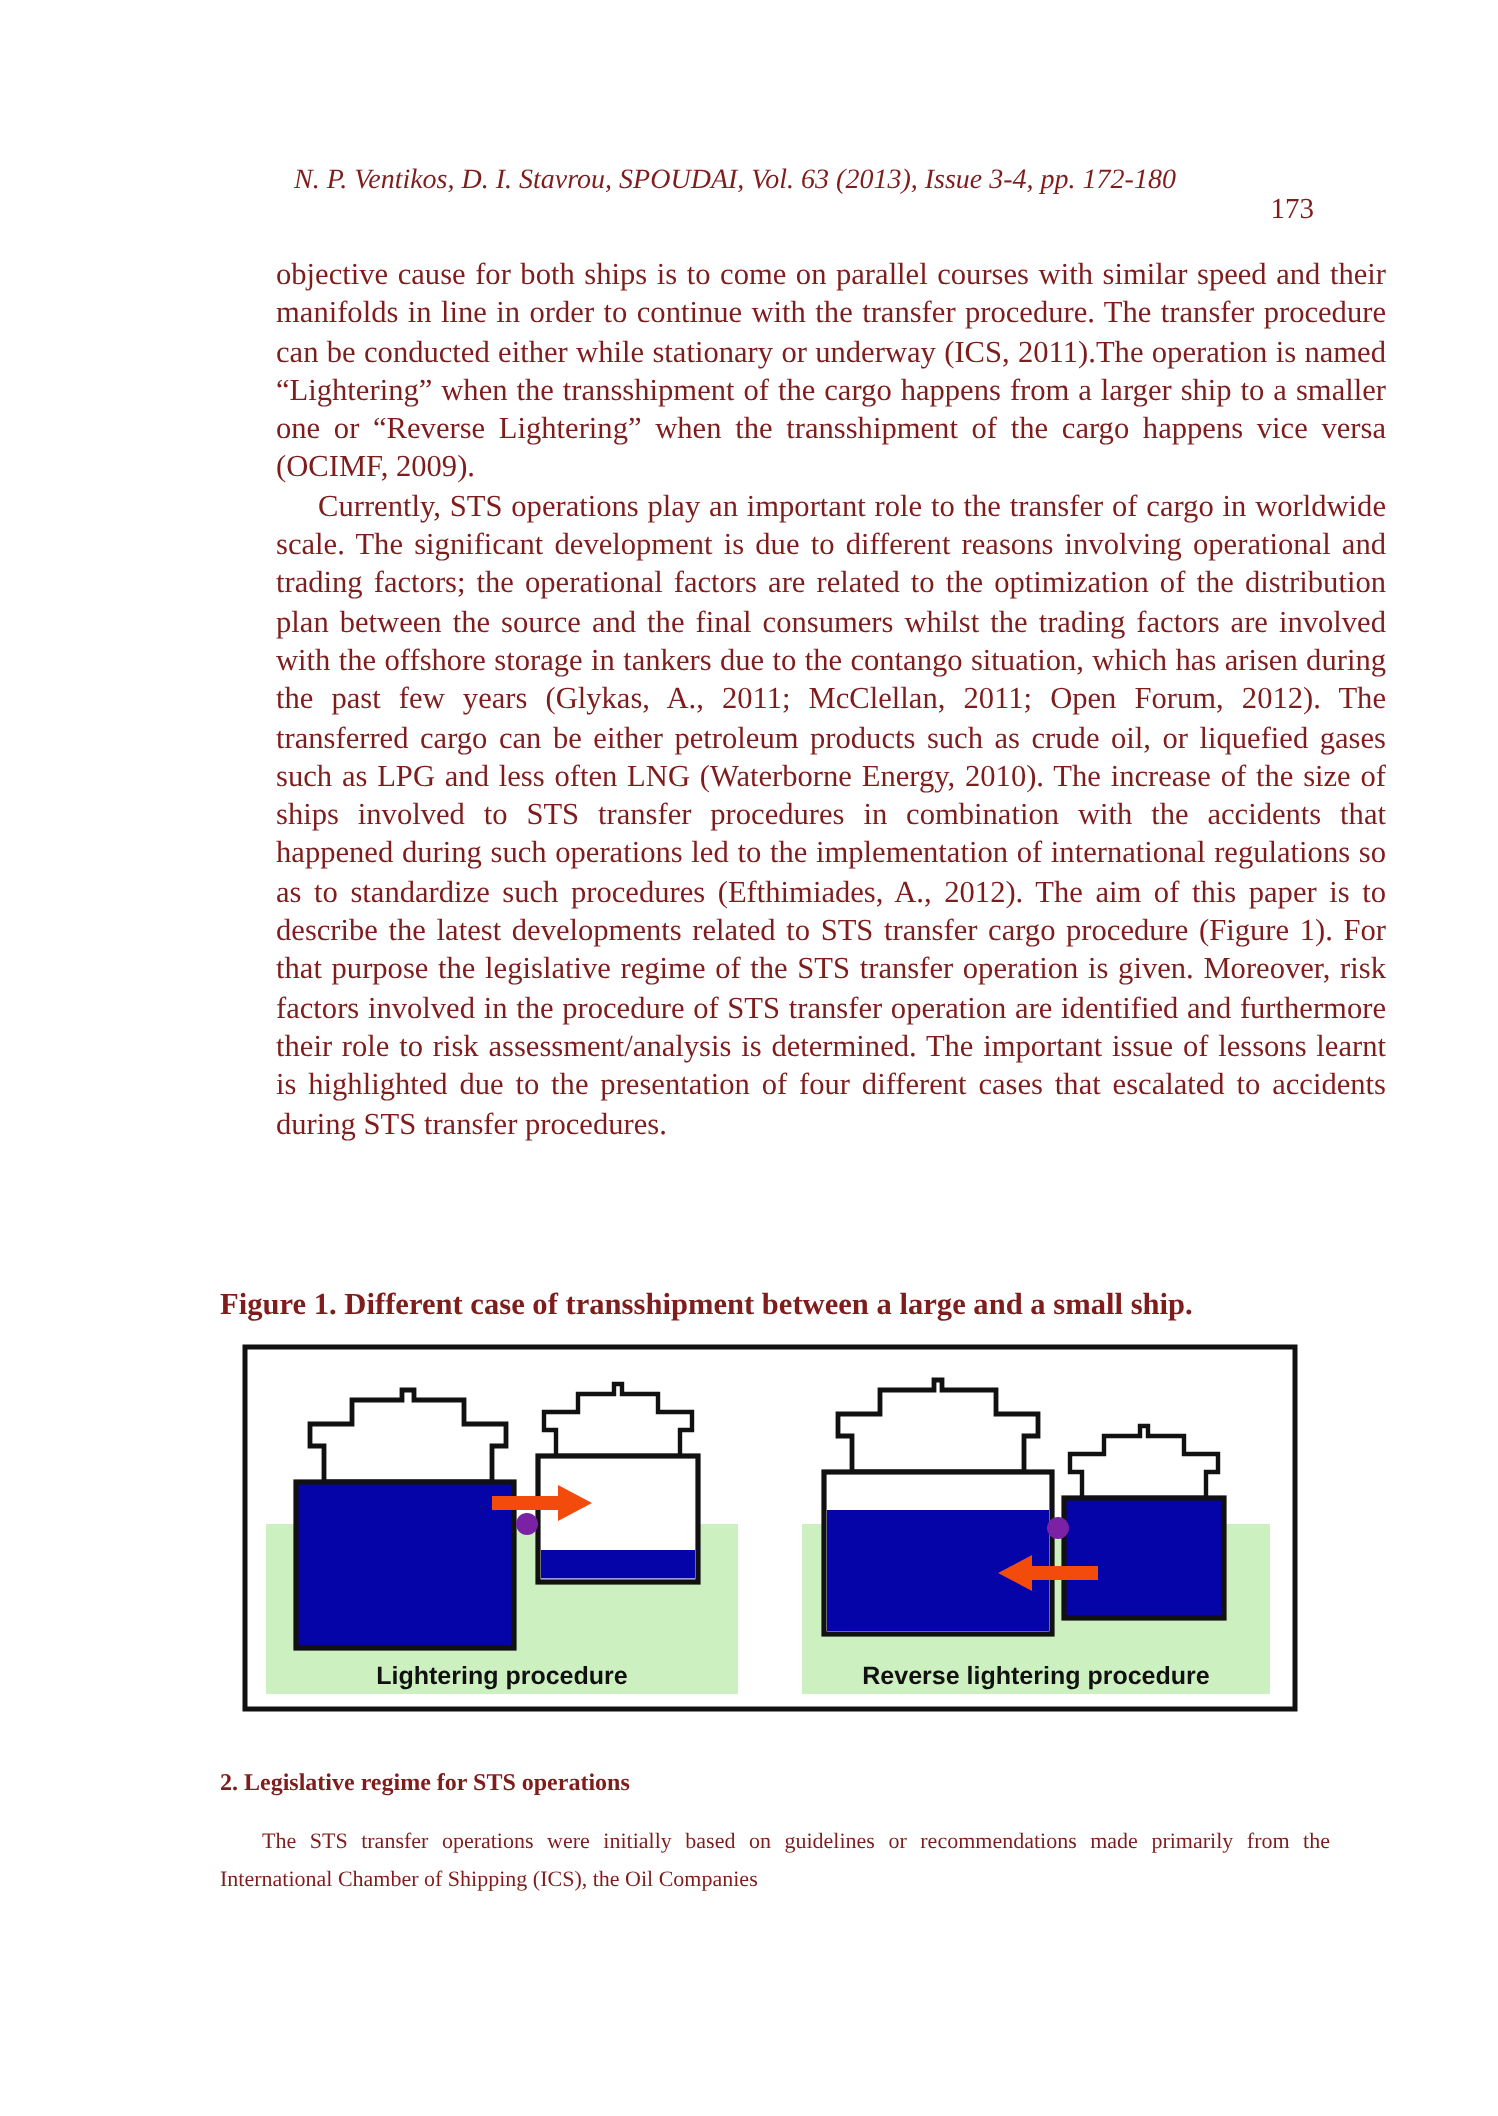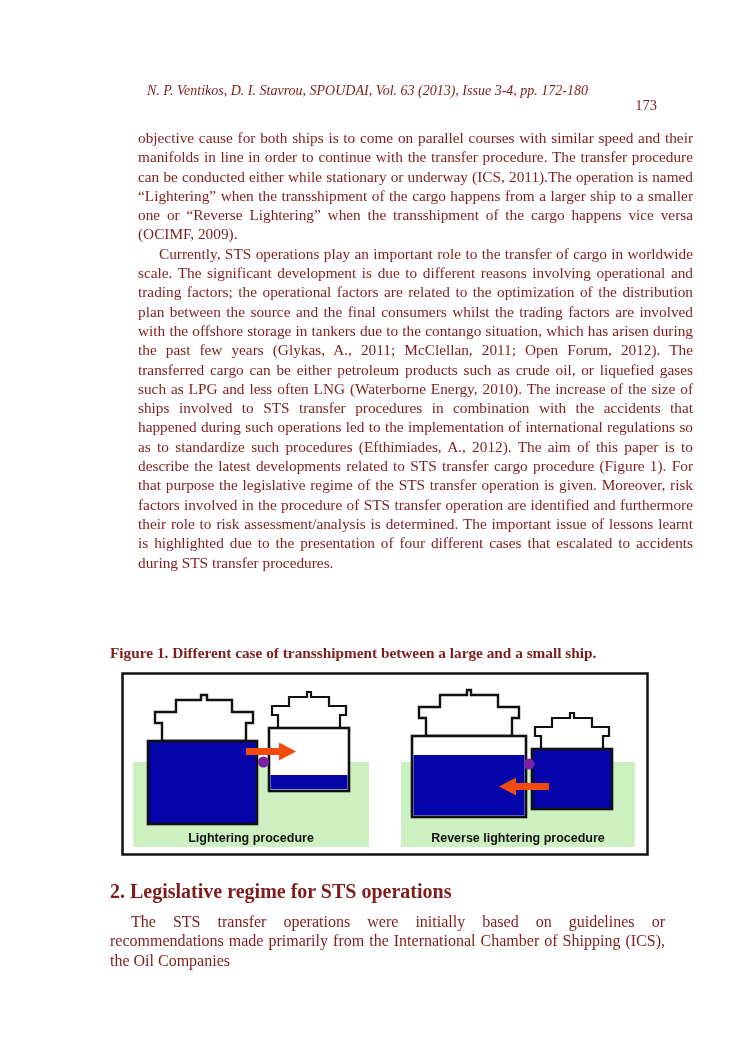--- a/index.html
+++ b/index.html
@@ -65,30 +65,30 @@
     font-weight: bold;
     font-size: 12.5px;
     fill: #111111;
   }
   .section-heading {
     position: absolute;
     top: 882px;
     left: 110px;
     width: 555px;
     font-weight: bold;
-    font-size: 20px;
+    font-size: 12px;
     line-height: 19px;
     margin: 0;
   }
   .section-text {
     position: absolute;
     top: 912px;
     left: 110px;
     width: 555px;
-    font-size: 16px;
+    font-size: 11px;
     line-height: 19.3px;
     text-align: justify;
   }
   .section-text p { margin: 0; text-indent: 21px; }
 </style>
 </head>
 <body>
 
 <div class="page">
 

